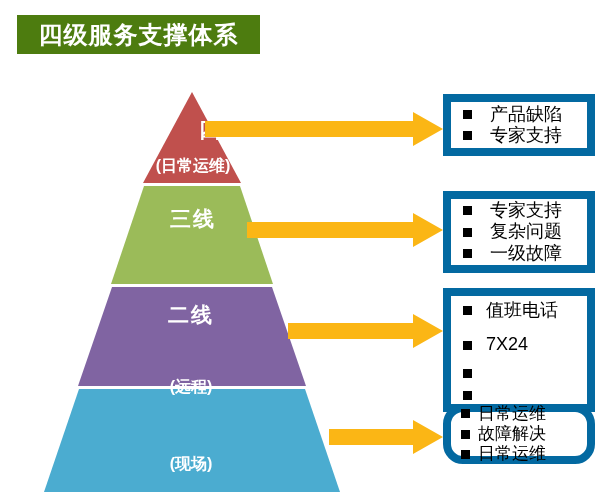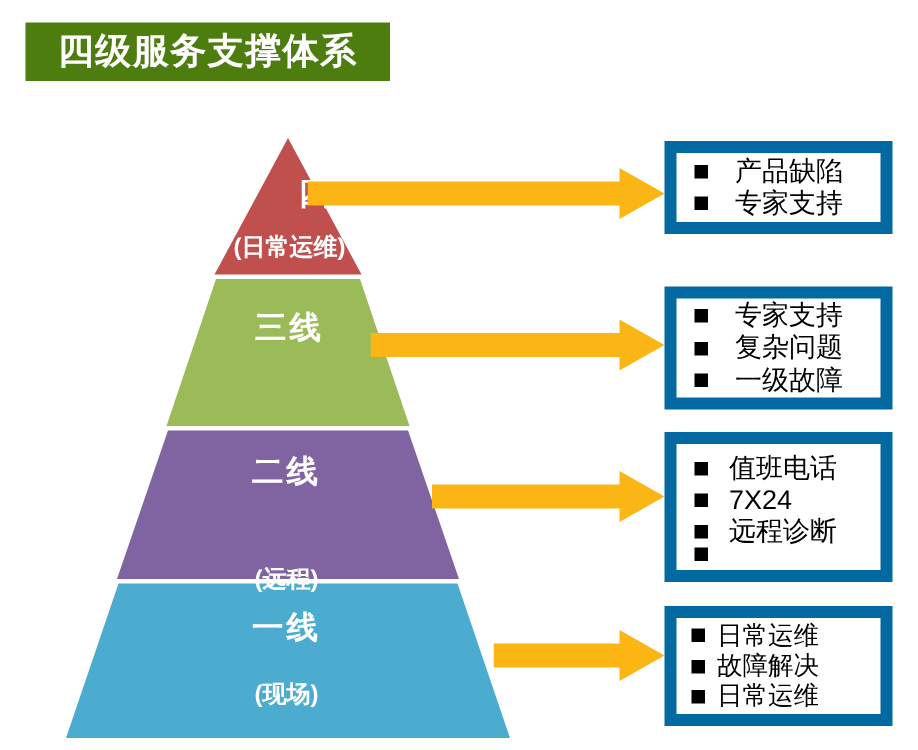--- a/index.html
+++ b/index.html
@@ -110,24 +110,24 @@
     line-height: 1.18;
   }
 
   
   .box1 { left: 443px; top: 94px; width: 152px; height: 62px; padding: 4px 0 4px 12px; }
   .box1 .bullet { margin-right: 18px; }
   
   .box2 { left: 443px; top: 191px; width: 152px; height: 82px; padding: 4px 0 4px 12px; }
   .box2 .bullet { margin-right: 18px; }
   
-  .box3 { left: 443px; top: 288px; width: 152px; height: 100px; padding: 4px 0 4px 12px; }
+  .box3 { left: 443px; top: 288px; width: 152px; height: 124px; padding: 4px 0 4px 12px; justify-content: space-between; }
   .box3 .bullet { margin-right: 14px; }
   
-  .box4 { left: 443px; top: 404px; width: 152px; height: 80px; padding: 4px 0 4px 10px; }
+  .box4 { left: 443px; top: 404px; width: 152px; height: 60px; padding: 4px 0 4px 10px; border-radius: 20px; }
   .box4 .bullet { margin-right: 8px; }
   .box4 .callout-text { font-size: 17px; }
 
   
   .arrow {
     position: absolute;
     pointer-events: none;
   }
 </style>
 </head>
@@ -161,23 +161,20 @@
     <span>三线</span>
   </div>
 
   <div class="tier-label tier-main tier2-main">
     <span>二线</span>
   </div>
   <div class="tier-label tier-sub tier2-sub">
     <span>(远程)</span>
   </div>
 
-  <div class="tier-label tier-main tier1-main">
-    <span>一线</span>
-  </div>
   <div class="tier-label tier-sub tier1-sub">
     <span>(现场)</span>
   </div>
 
   <svg class="arrow" style="left:205px; top:112px;" width="238" height="34" viewBox="0 0 238 34">
     <polygon points="0,9 208,9 208,0 238,17 208,34 208,25 0,25" fill="#fbb615"></polygon>
   </svg>
 
   <svg class="arrow" style="left:247px; top:213px;" width="196" height="34" viewBox="0 0 196 34">
     <polygon points="0,9 166,9 166,0 196,17 166,34 166,25 0,25" fill="#fbb615"></polygon>
@@ -221,21 +218,20 @@
     <div class="callout-row">
       <span class="bullet"></span>
       <span class="callout-text">值班电话</span>
     </div>
     <div class="callout-row">
       <span class="bullet"></span>
       <span class="callout-text">7X24</span>
     </div>
     <div class="callout-row">
       <span class="bullet"></span>
-      <span class="callout-text">远程诊断</span>
     </div>
     <div class="callout-row">
       <span class="bullet"></span>
     </div>
   </div>
 
   <div class="callout box4">
     <div class="callout-row">
       <span class="bullet"></span>
       <span class="callout-text">日常运维</span>

